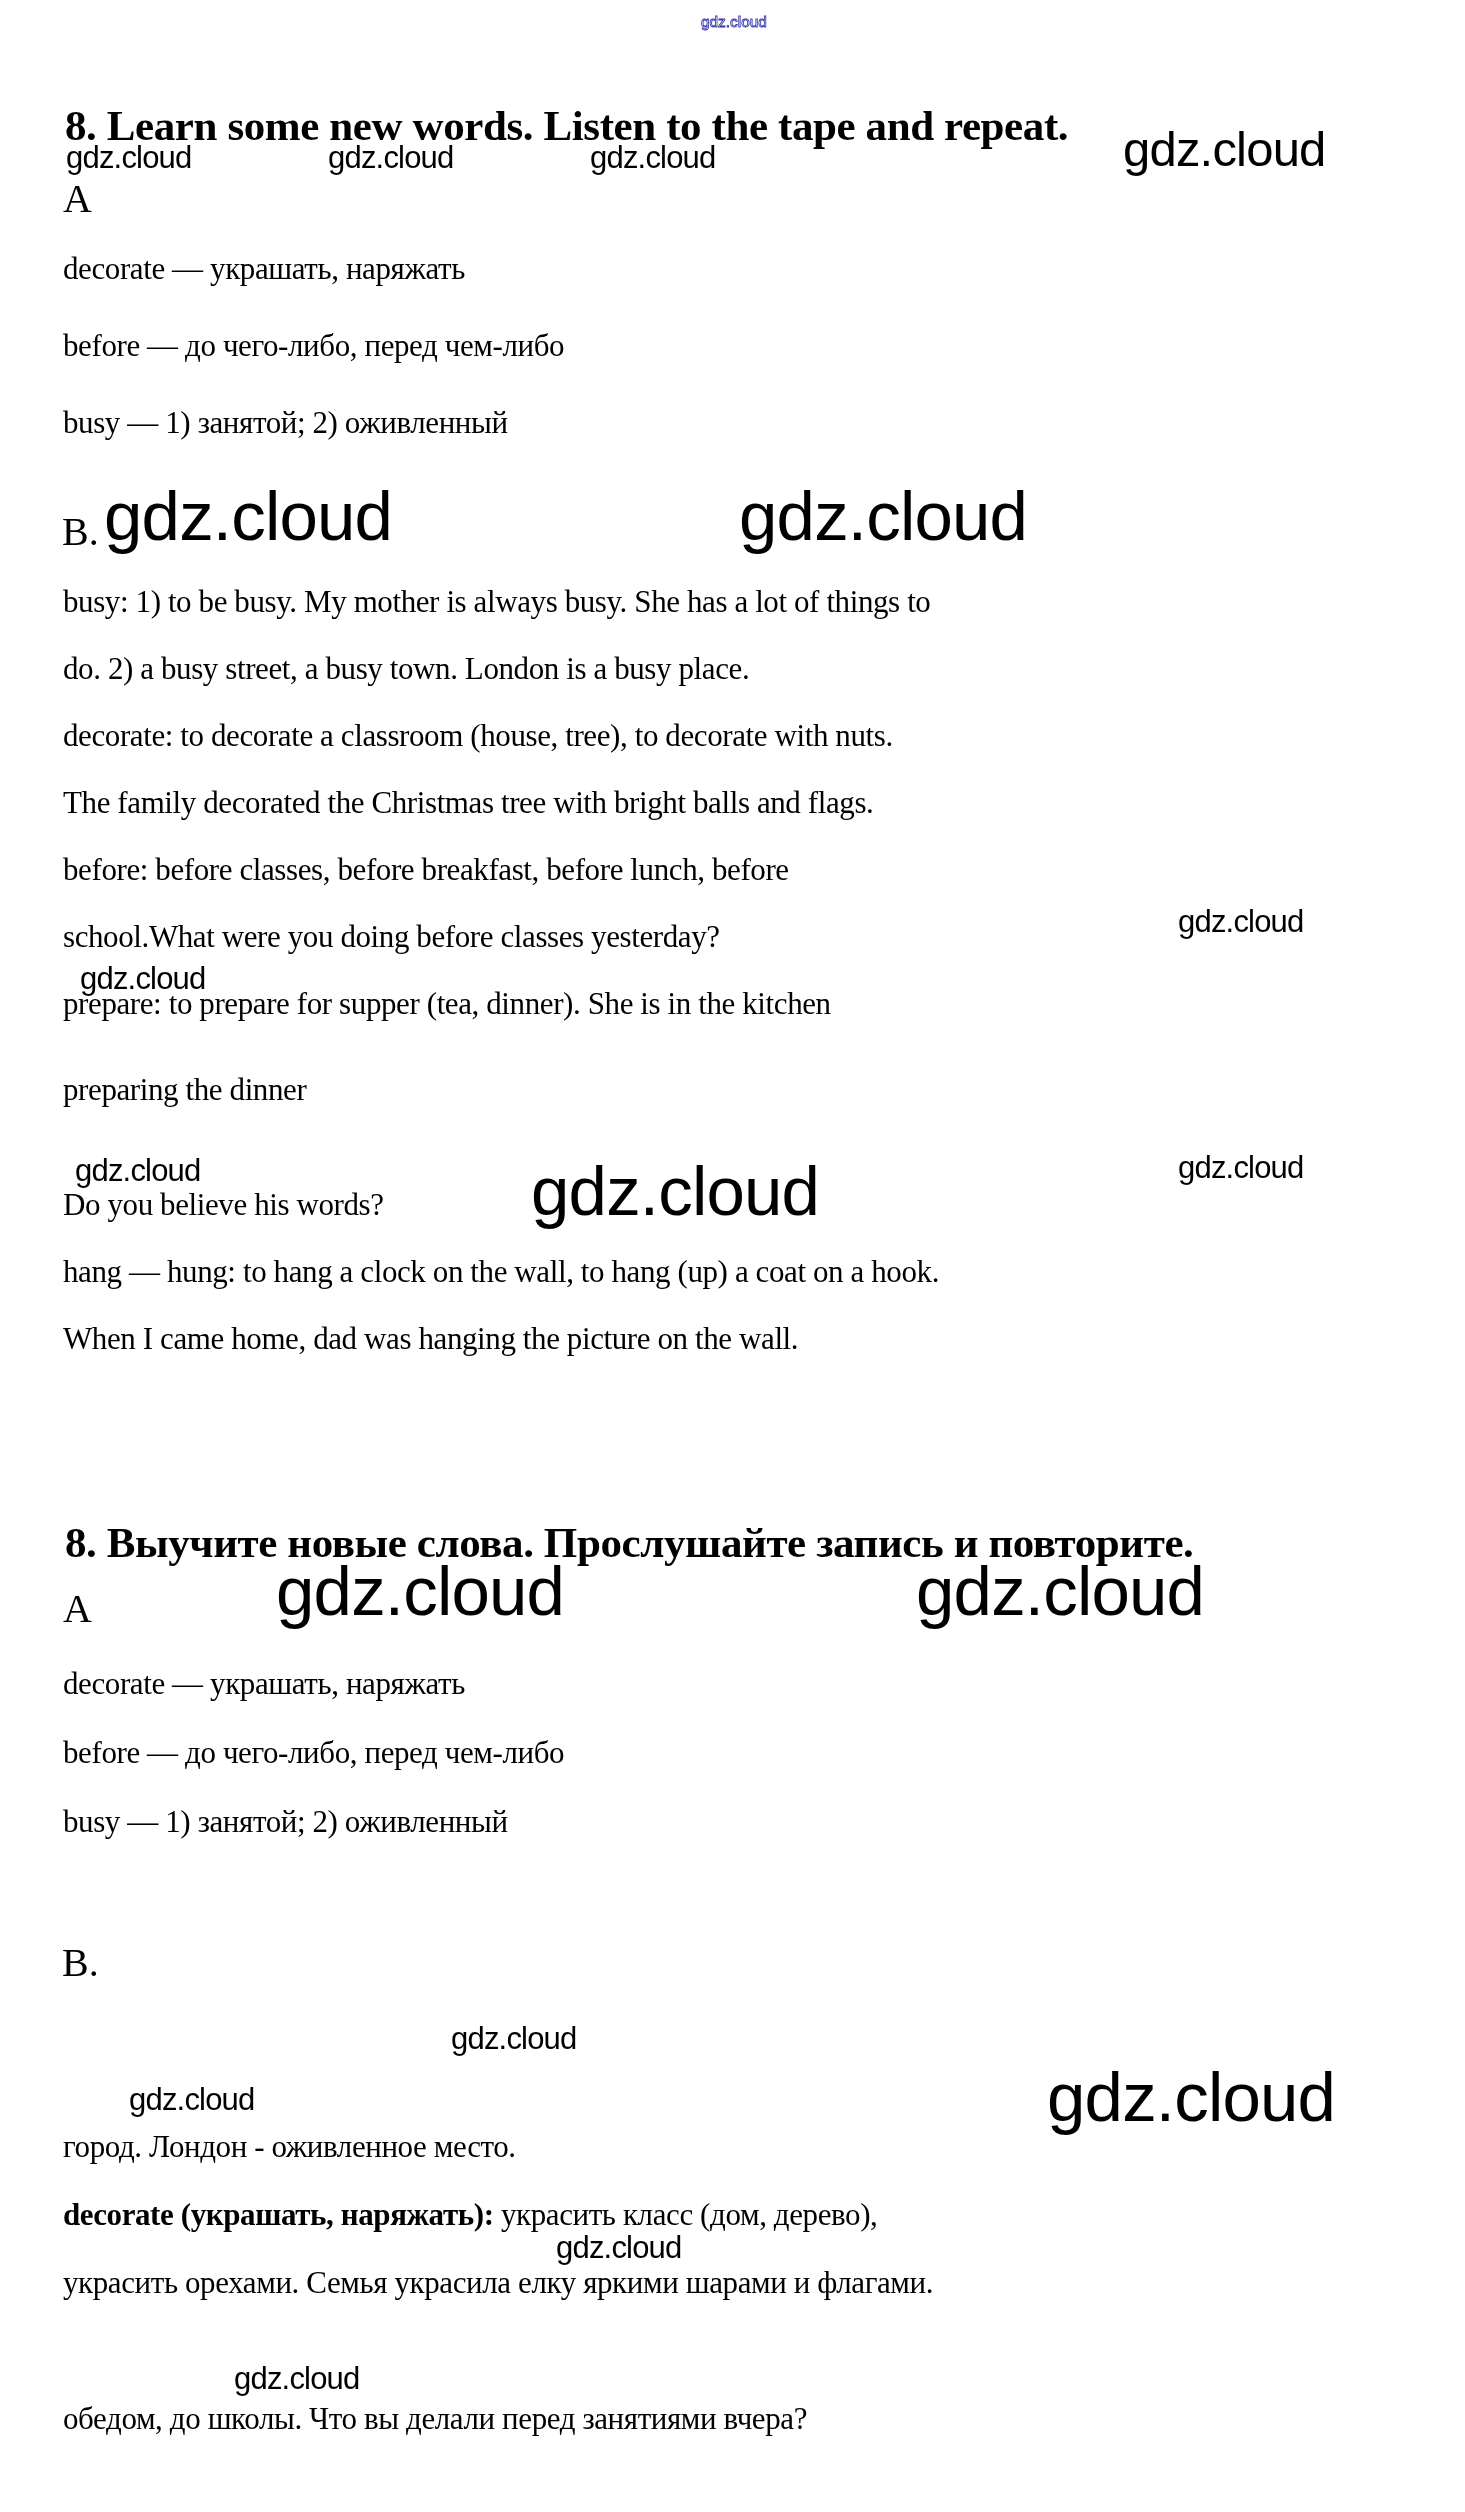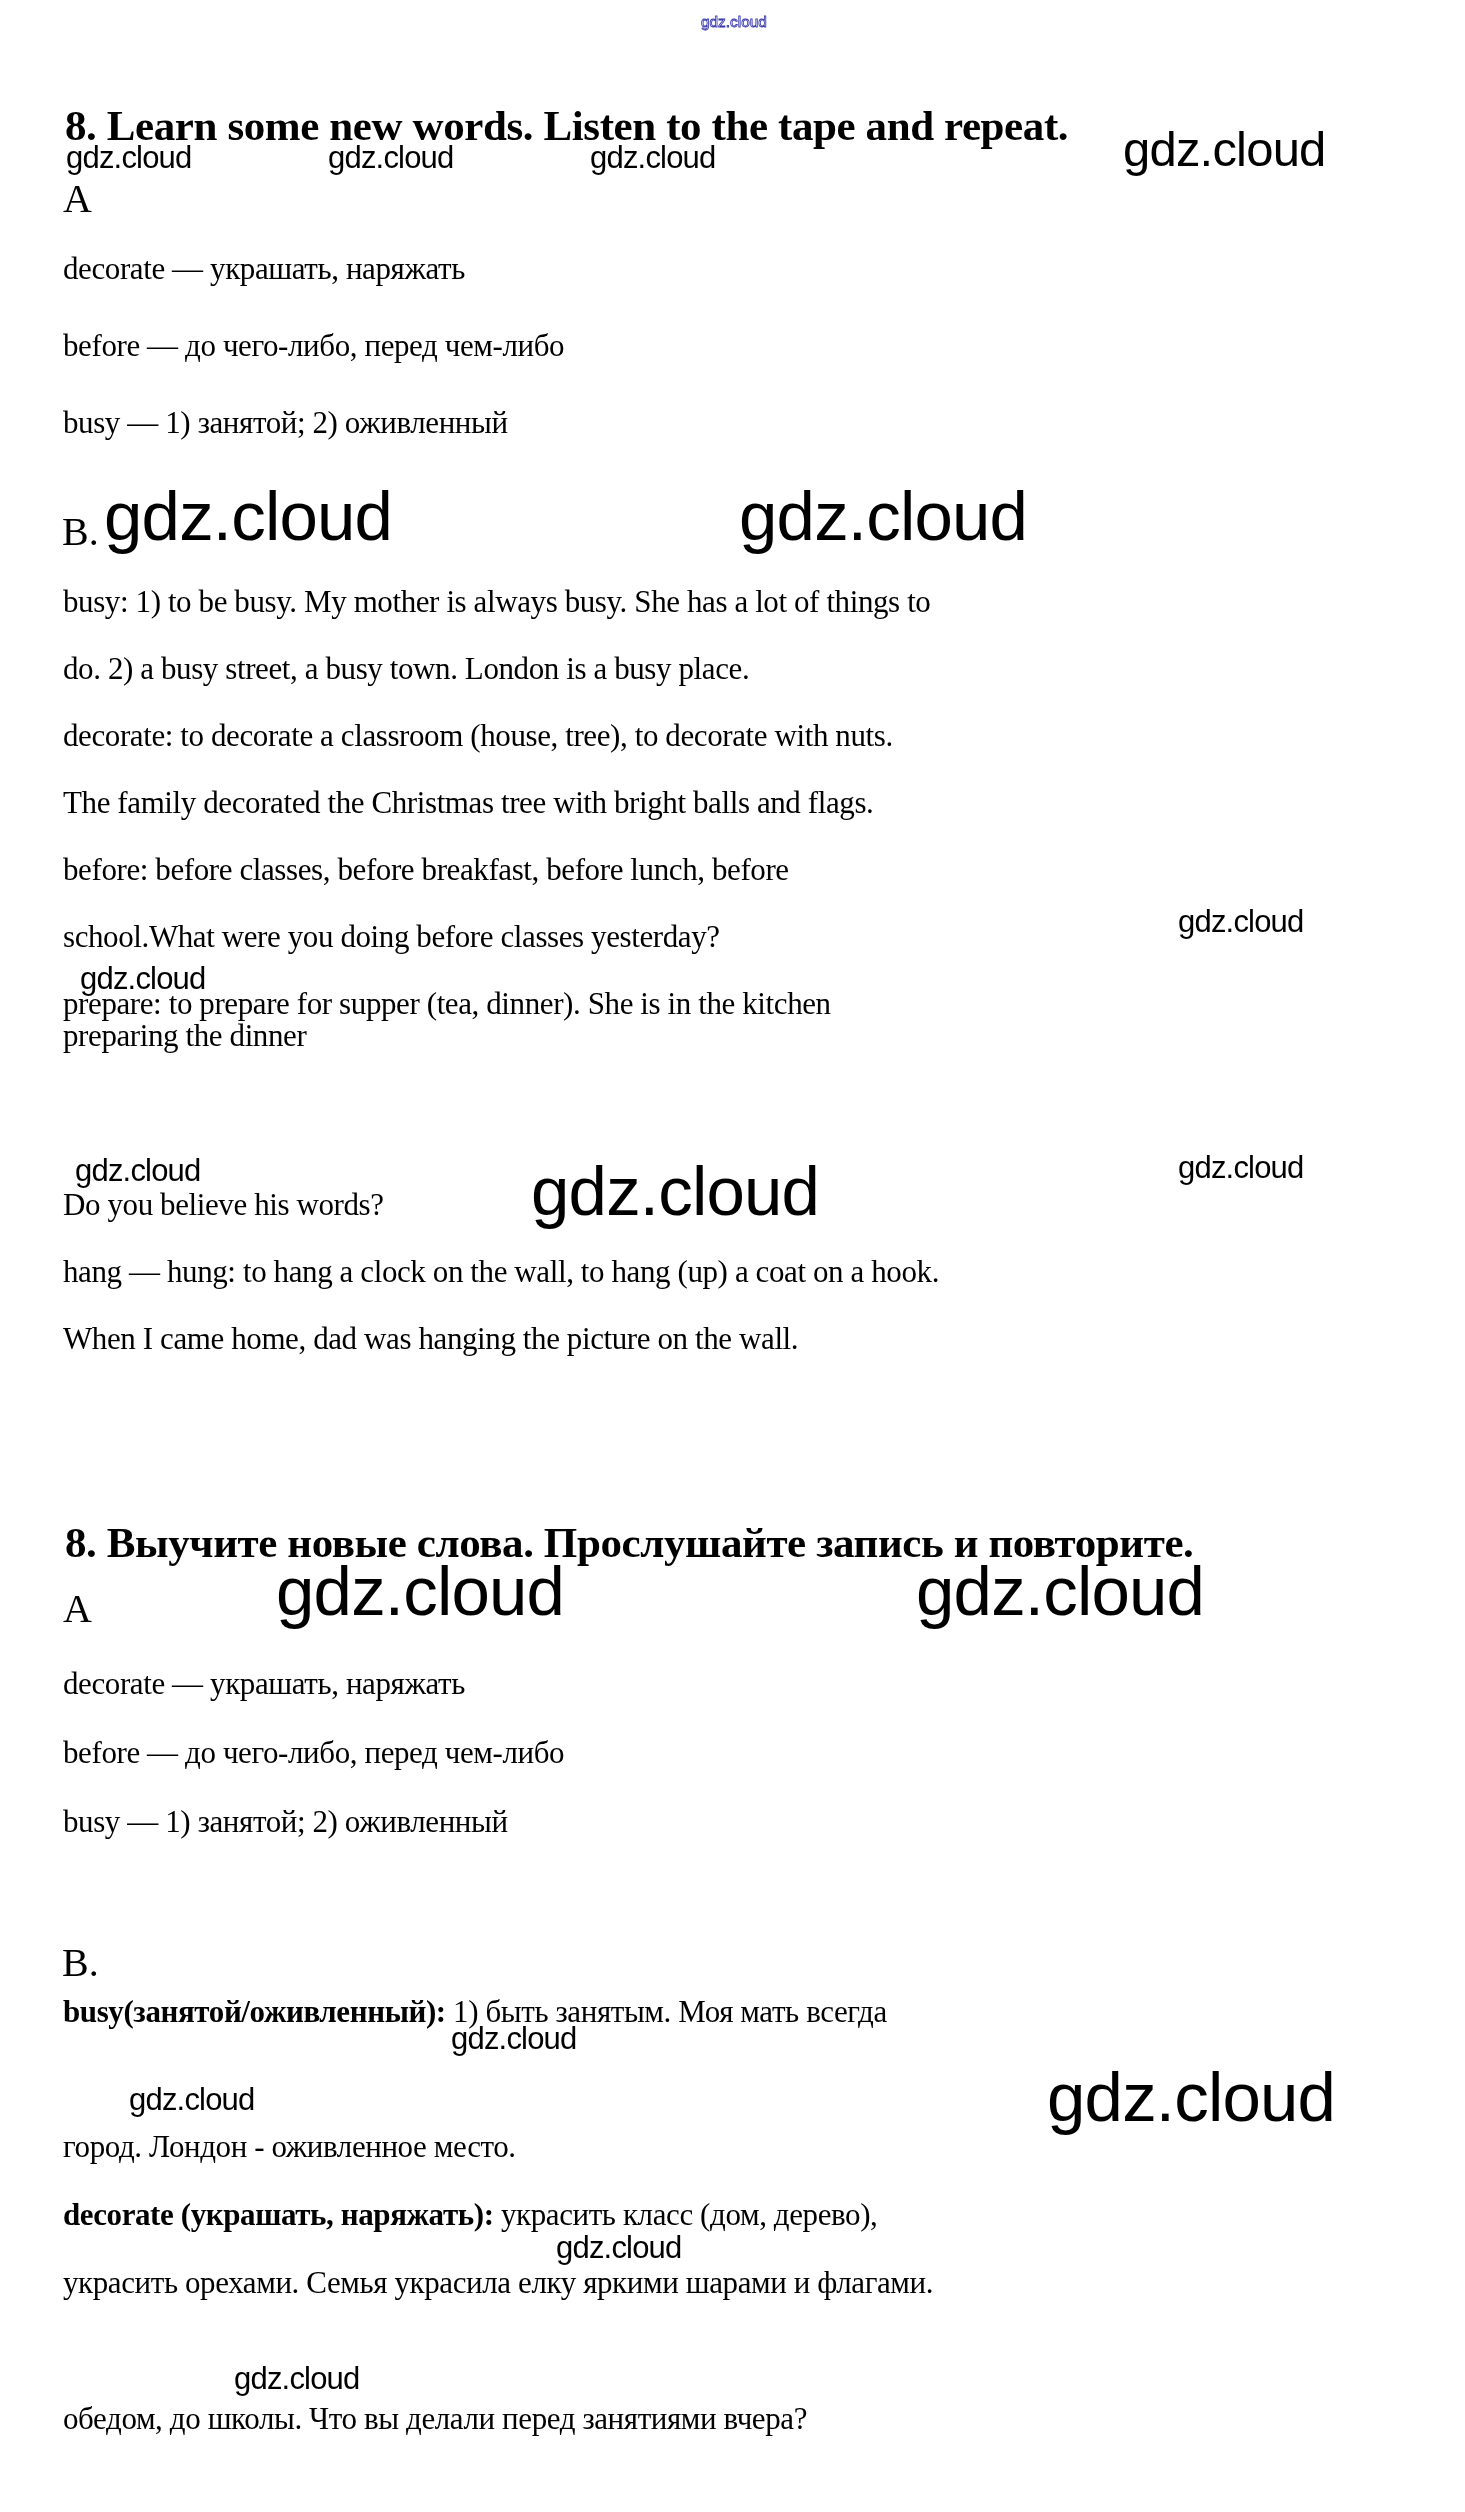--- a/index.html
+++ b/index.html
@@ -81,21 +81,21 @@
   <div class="wm wm-lg" style="left:104px; top:471px">gdz.cloud</div>
   <div class="wm wm-lg" style="left:739px; top:471px">gdz.cloud</div>
 
   <div class="line" style="left:63px; top:574px">busy: 1) to be busy. My mother is always busy. She has a lot of things to</div>
   <div class="line" style="left:63px; top:641px">do. 2) a busy street, a busy town. London is a busy place.</div>
   <div class="line" style="left:63px; top:708px">decorate: to decorate a classroom (house, tree), to decorate with nuts.</div>
   <div class="line" style="left:63px; top:775px">The family decorated the Christmas tree with bright balls and flags.</div>
   <div class="line" style="left:63px; top:842px">before: before classes, before breakfast, before lunch, before</div>
   <div class="line" style="left:63px; top:909px">school.What were you doing before classes yesterday?</div>
   <div class="line" style="left:63px; top:976px">prepare: to prepare for supper (tea, dinner). She is in the kitchen</div>
-  <div class="line" style="left:63px; top:1008px">preparing the dinner</div>
+  <div class="line" style="left:63px; top:1062px">preparing the dinner</div>
   <div class="line" style="left:63px; top:1177px">Do you believe his words?</div>
   <div class="line" style="left:63px; top:1244px">hang — hung: to hang a clock on the wall, to hang (up) a coat on a hook.</div>
   <div class="line" style="left:63px; top:1311px">When I came home, dad was hanging the picture on the wall.</div>
 
   <div class="wm wm-sm" style="left:1178px; top:895px">gdz.cloud</div>
   <div class="wm wm-sm" style="left:80px; top:952px">gdz.cloud</div>
   <div class="wm wm-sm" style="left:1178px; top:1141px">gdz.cloud</div>
   <div class="wm wm-sm" style="left:75px; top:1144px">gdz.cloud</div>
   <div class="wm wm-lg" style="left:531px; top:1146px">gdz.cloud</div>
 
@@ -104,23 +104,20 @@
   <div class="letter" style="left:63px; top:1576px">A</div>
   <div class="wm wm-lg" style="left:276px; top:1546px">gdz.cloud</div>
   <div class="wm wm-lg" style="left:916px; top:1546px">gdz.cloud</div>
 
   <div class="line" style="left:63px; top:1656px">decorate — украшать, наряжать</div>
   <div class="line" style="left:63px; top:1725px">before — до чего-либо, перед чем-либо</div>
   <div class="line" style="left:63px; top:1794px">busy — 1) занятой; 2) оживленный</div>
 
   <div class="letter" style="left:62px; top:1930px">B.</div>
 
-  <div class="line" style="left:63px; top:1984px">
-    <span class="b">busy(занятой/оживленный):</span><span> 1) быть занятым. Моя мать всегда</span>
-  </div>
   <div class="line" style="left:63px; top:2119px">
     <span>город. Лондон - оживленное место.</span>
   </div>
   <div class="line" style="left:63px; top:2187px">
     <span class="b">decorate (украшать, наряжать):</span><span> украсить класс (дом, дерево),</span>
   </div>
   <div class="line" style="left:63px; top:2255px">
     <span>украсить орехами. Семья украсила елку яркими шарами и флагами.</span>
   </div>
   <div class="line" style="left:63px; top:2391px">

